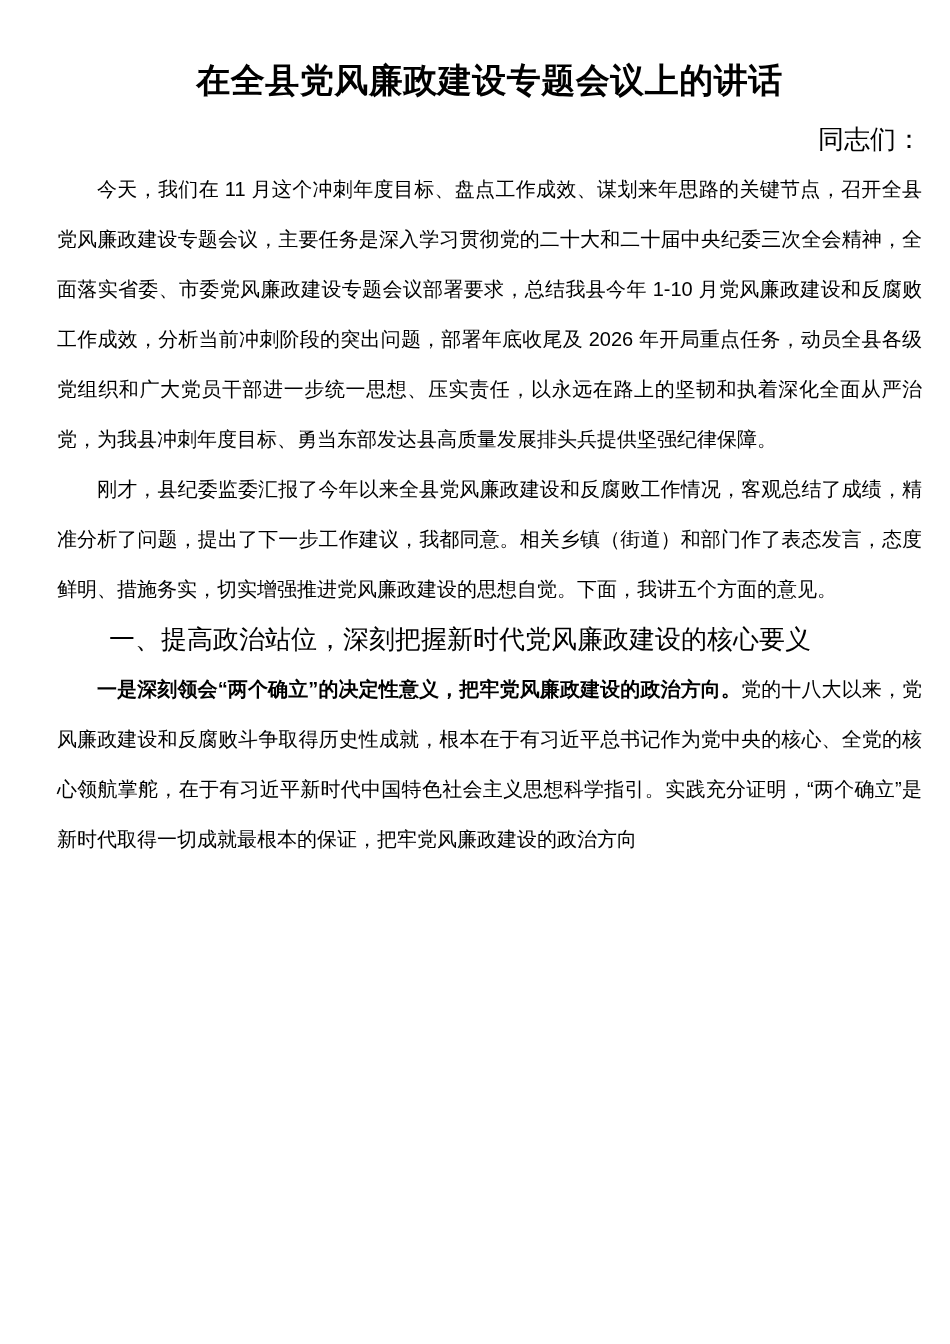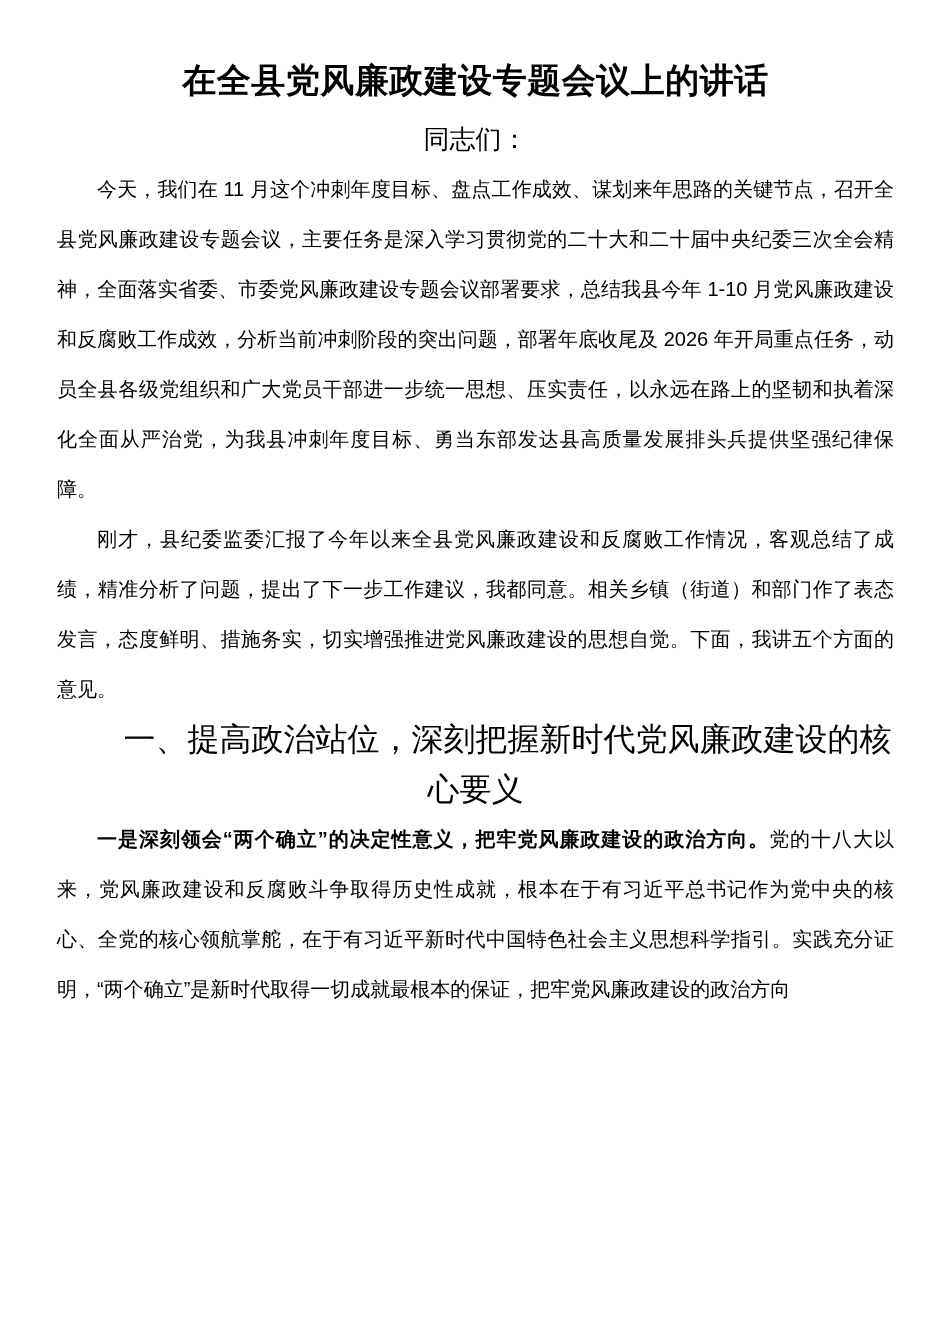--- a/index.html
+++ b/index.html
@@ -12,56 +12,56 @@
     height: 1344px;
     overflow: hidden;
     font-family: "Liberation Sans", "DejaVu Sans", sans-serif;
     color: #000000;
     -webkit-font-smoothing: antialiased;
   }
   .page {
     width: 950px;
     height: 1032px;
     box-sizing: border-box;
-    padding: 0 56px 0 57px;
+    padding: 0 28px 0 57px;
     position: relative;
   }
   .doc-title {
     text-align: center;
     font-size: 34px;
     font-weight: bold;
     line-height: 44px;
     letter-spacing: 0.5px;
     margin: 0;
     padding-top: 58px;
     padding-bottom: 6px;
     white-space: nowrap;
   }
   .salutation {
     font-size: 26px;
     line-height: 50px;
     margin: 0;
     padding-top: 6px;
-    text-align: center;
+    text-align: right;
   }
   .para {
     font-size: 20px;
     line-height: 50px;
     margin: 0;
     text-align: justify;
     text-justify: inter-ideograph;
     text-indent: 2em;
     word-break: break-all;
   }
   .heading {
-    font-size: 32px;
+    font-size: 26px;
     line-height: 50px;
     margin: 0;
     text-indent: 2em;
-    text-align: center;
+    text-align: left;
     word-break: break-all;
   }
   .para b, .bold-run {
     font-weight: bold;
   }
 </style>
 </head>
 <body>
 
 <div class="page">

